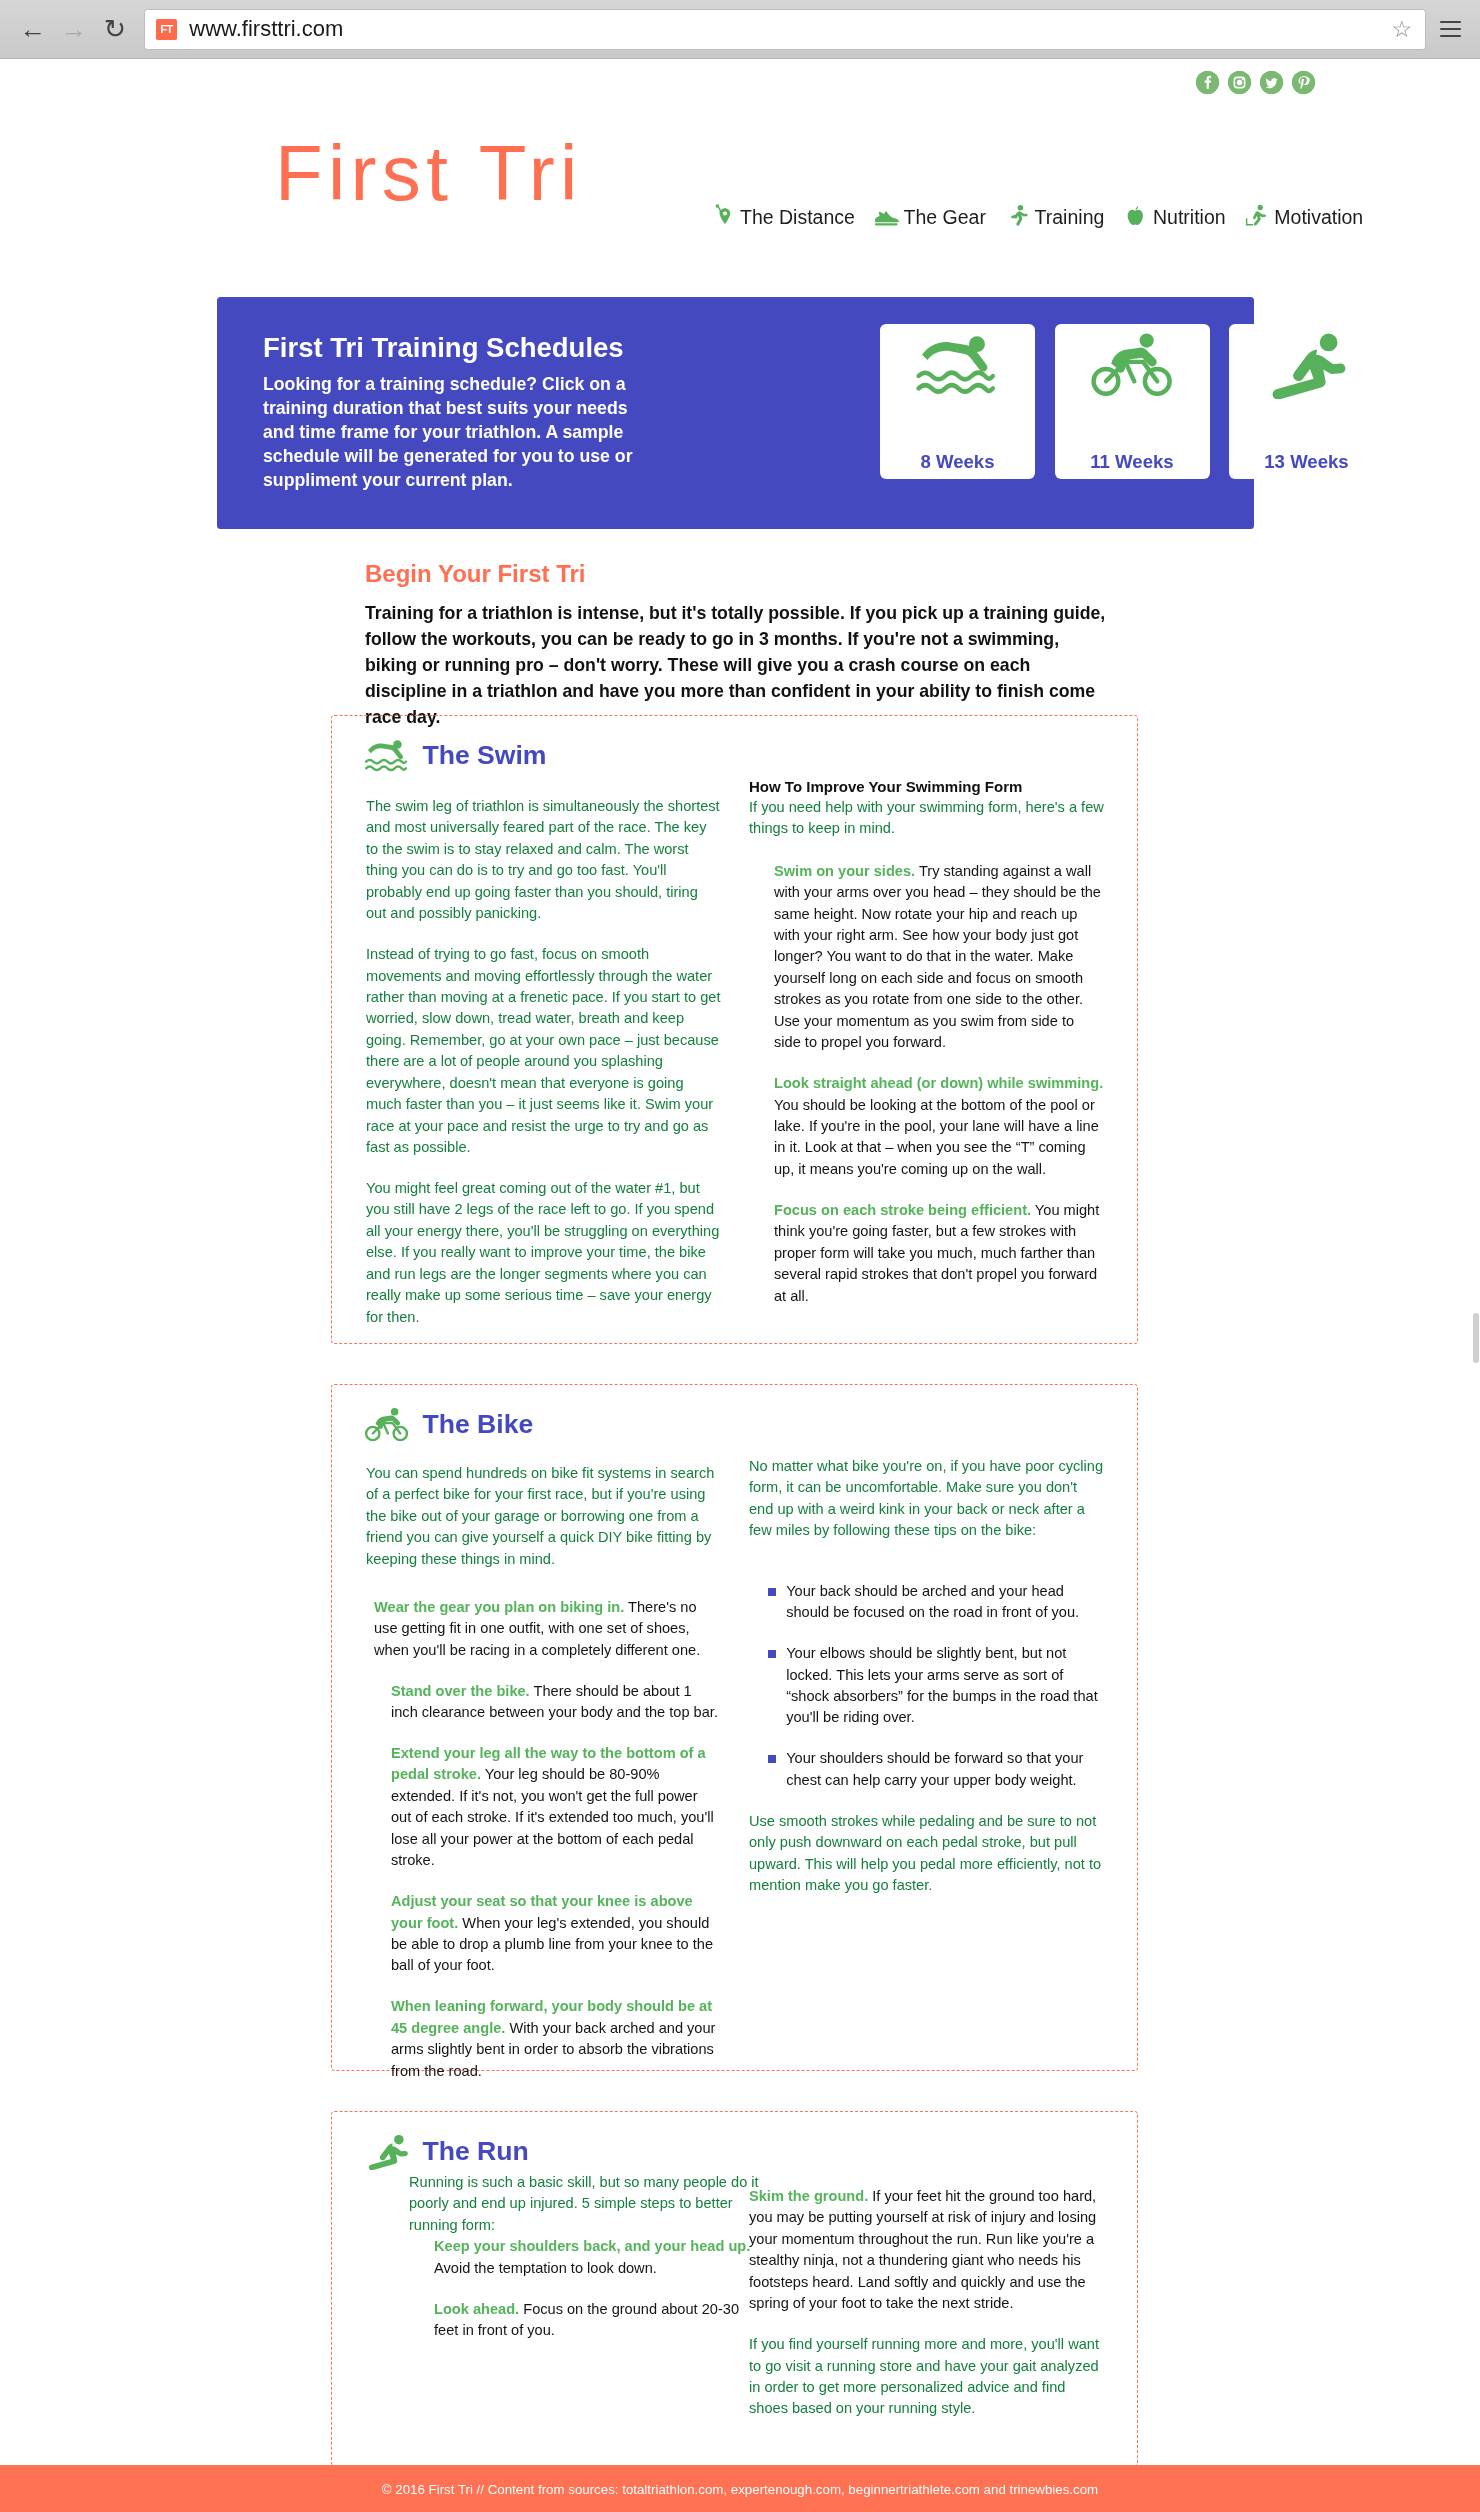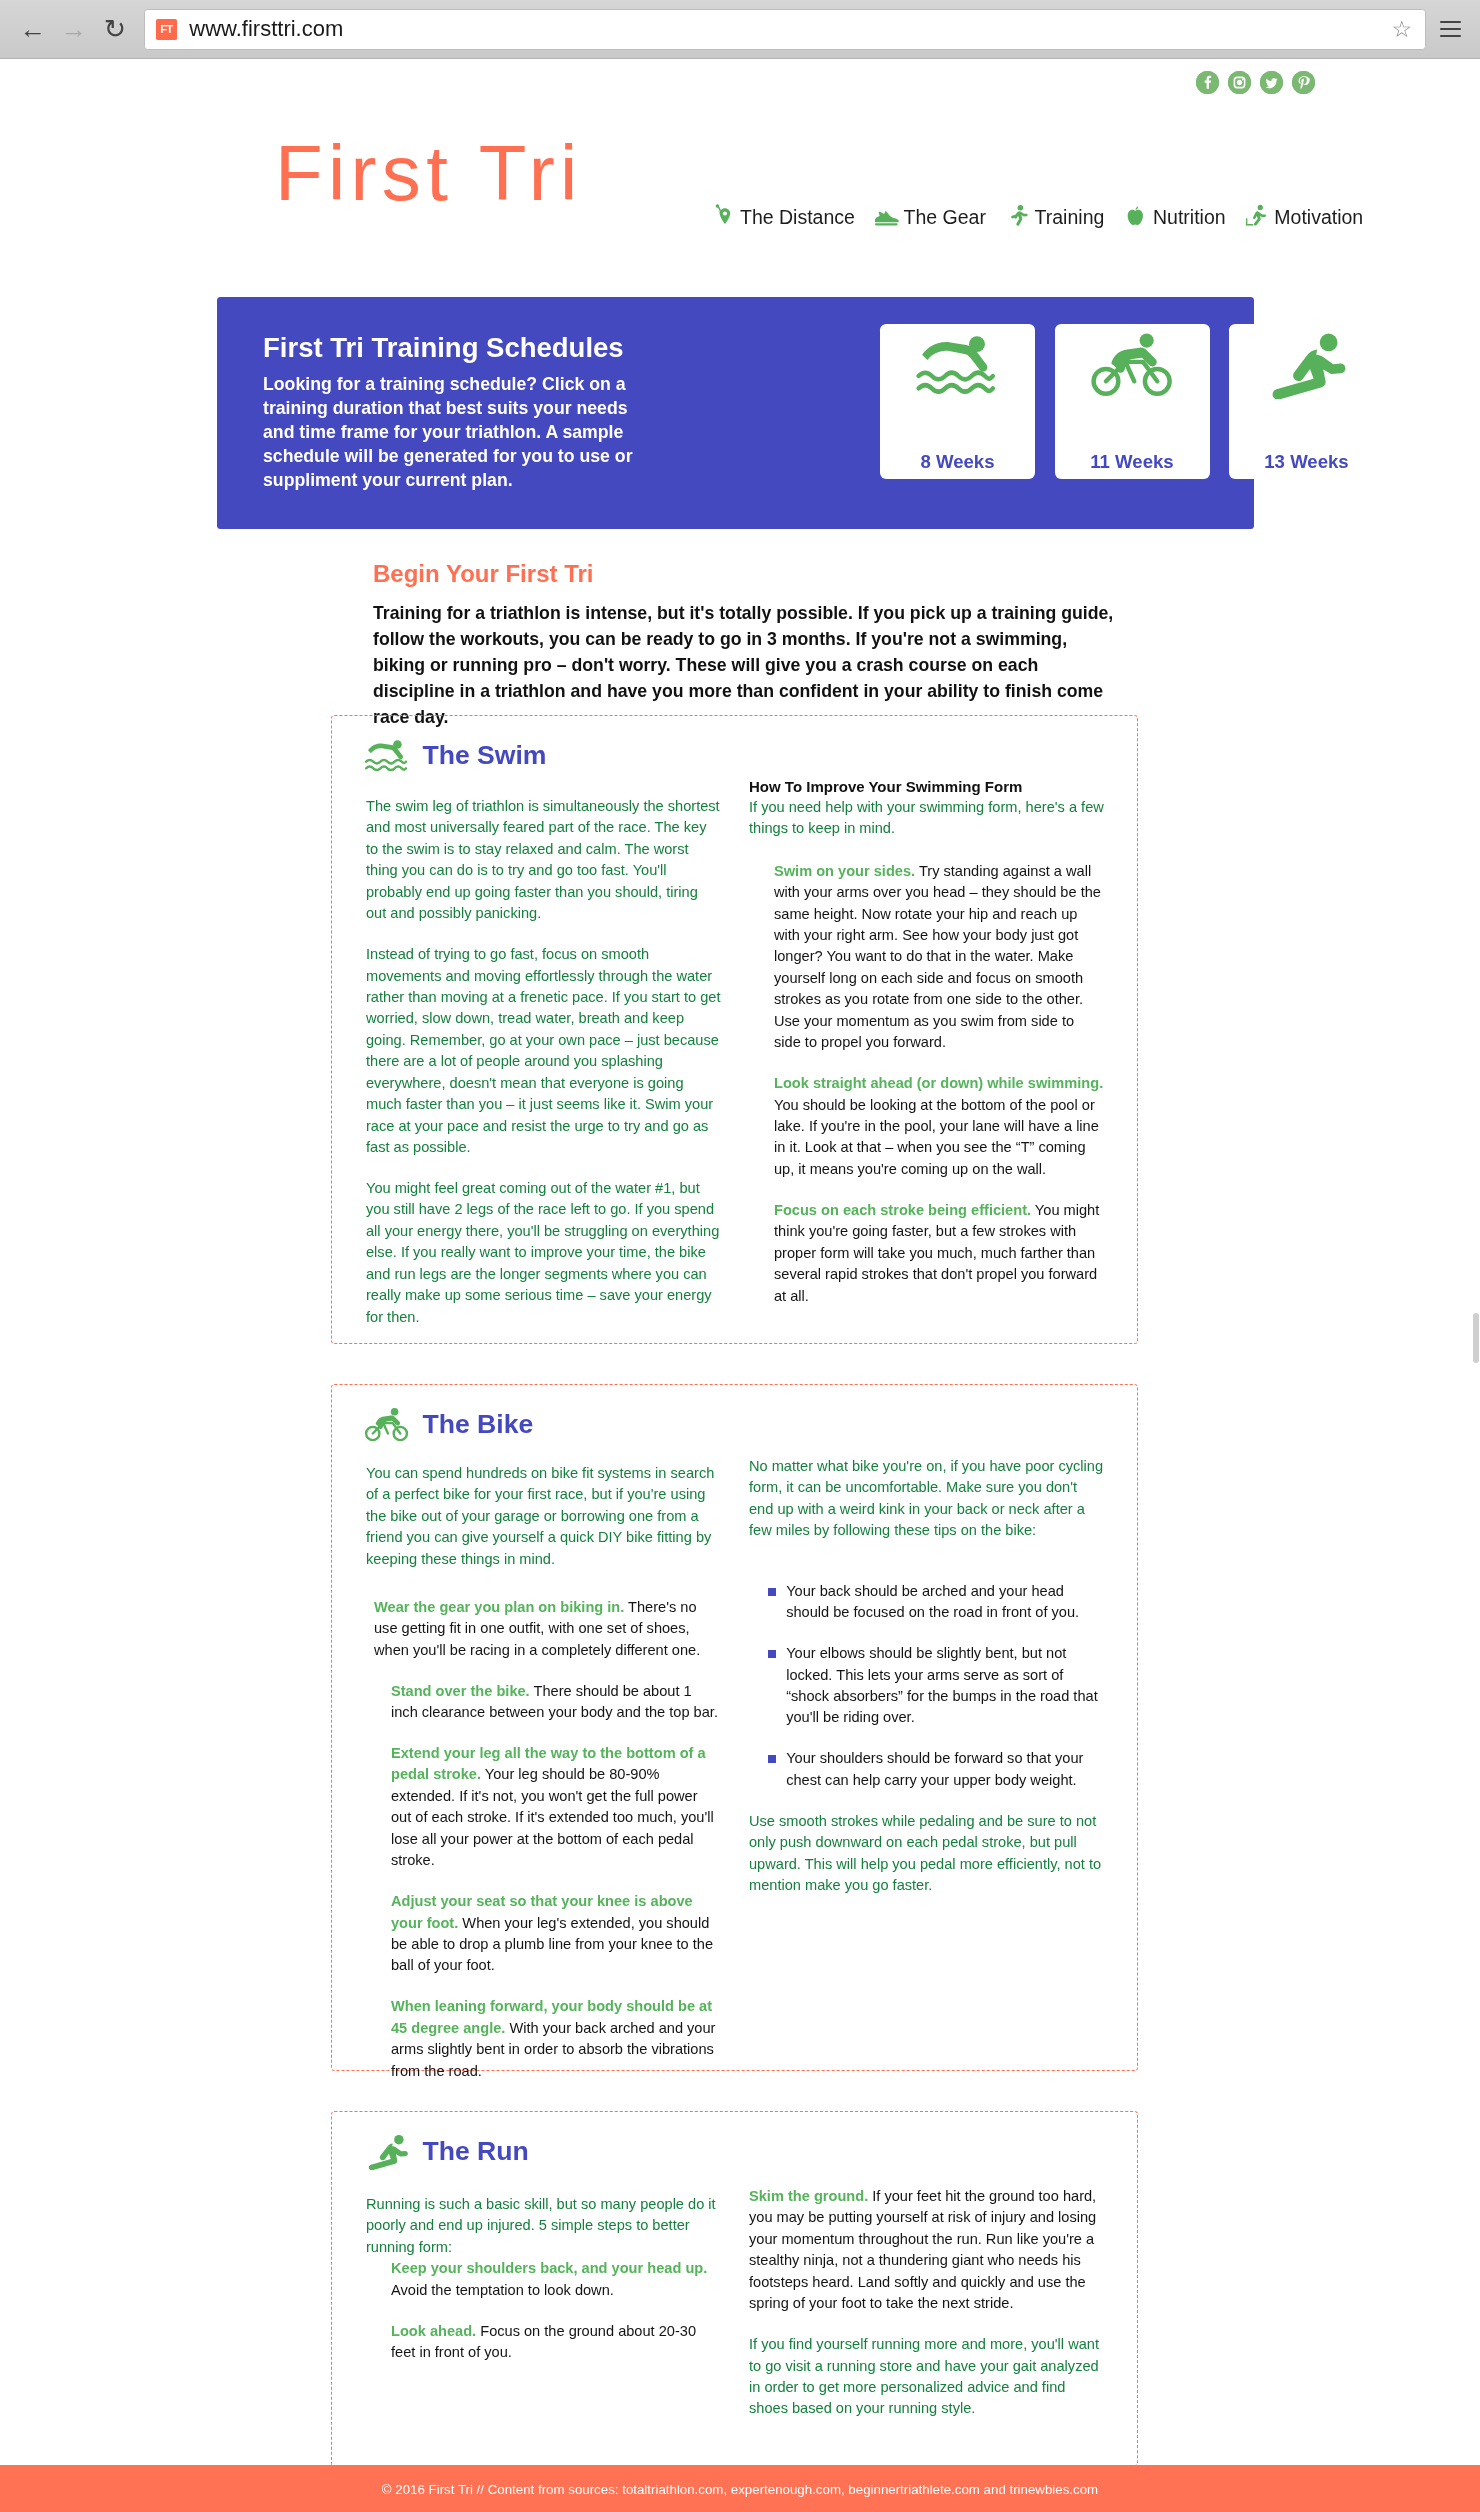--- a/index.html
+++ b/index.html
@@ -99,21 +99,21 @@
   .cards { position: absolute; left: 663px; top: 26.6px; display: flex; gap: 19.5px; }
   .card {
     width: 155px; height: 155px; background: #fff; border-radius: 6.2px;
     display: flex; flex-direction: column; align-items: center; justify-content: center;
     gap: 8.9px;
   }
   .card-icon { width: 85px; height: 69px; color: #57b05a; }
   .card-label { font-size: 18.6px; font-weight: bold; color: #4549c0; margin-top: 43px; }
 
   
-  .intro { position: absolute; left: 373px; top: 501px; width: 745px; }
+  .intro { position: absolute; left: 365px; top: 501px; width: 745px; }
   .intro h2 { font-size: 24px; color: #ff6f51; font-weight: bold; margin-bottom: 11.5px; }
   .intro p { font-size: 17.7px; font-weight: bold; color: #111; line-height: 1.48; }
 
   
   .section {
     position: absolute; left: 331px; width: 807px;
     border: 1.8px dashed #ff6f51; border-radius: 3.5px;
   }
   #sec-swim { top: 656px; height: 629px; }
   #sec-bike { top: 1325px; height: 687px; }
@@ -349,21 +349,21 @@
 
   <div class="section" id="sec-run">
     <div class="sec-head">
       <svg class="sec-glyph" viewBox="0 0 96 78">
         <circle cx="73" cy="14" r="10" fill="#57b05a"></circle>
         <path d="M60 22c-5 .4-9 3.4-12 7.5L34 48c-2 2.8-1.3 6.6 1.5 8.5 2.8 2 6.6 1.3 8.5-1.5l8-11 4 11-42 12c-3.2.9-5 4.2-4.1 7.4.9 3.2 4.2 5 7.4 4.1l48-13.8c3-.9 4.8-3.9 4.2-7l-2.6-13 9 5 11-.8c3-.2 5.3-2.8 5.1-5.8-.2-3-2.8-5.3-5.8-5.1l-8 .6-11-7.8c-2.6-1.8-5.4-2.9-8.2-2.8z" fill="#57b05a"></path>
       </svg>
       <div class="sec-title">The Run</div>
     </div>
 
-    <div class="col-left" style="top:82px;">
+    <div class="col-left" style="top:60px;margin-left:43px;">
       <p class="body-txt">Running is such a basic skill, but so many people do it poorly and end up injured. 5 simple steps to better running form:</p>
       <p class="tip"><span class="tip-head">Keep your shoulders back, and your head up.</span><span> Avoid the temptation to look down.</span></p>
       <p class="tip"><span class="tip-head">Look ahead.</span><span> Focus on the ground about 20-30 feet in front of you.</span></p>
     </div>
 
     <div class="col-right" style="top:74px;">
       <p class="tip" style="margin-left:0;"><span class="tip-head">Skim the ground.</span><span> If your feet hit the ground too hard, you may be putting yourself at risk of injury and losing your momentum throughout the run. Run like you're a stealthy ninja, not a thundering giant who needs his footsteps heard. Land softly and quickly and use the spring of your foot to take the next stride.</span></p>
       <p class="body-txt" style="margin-top:19.5px;">If you find yourself running more and more, you'll want to go visit a running store and have your gait analyzed in order to get more personalized advice and find shoes based on your running style.</p>
     </div>
   </div>

